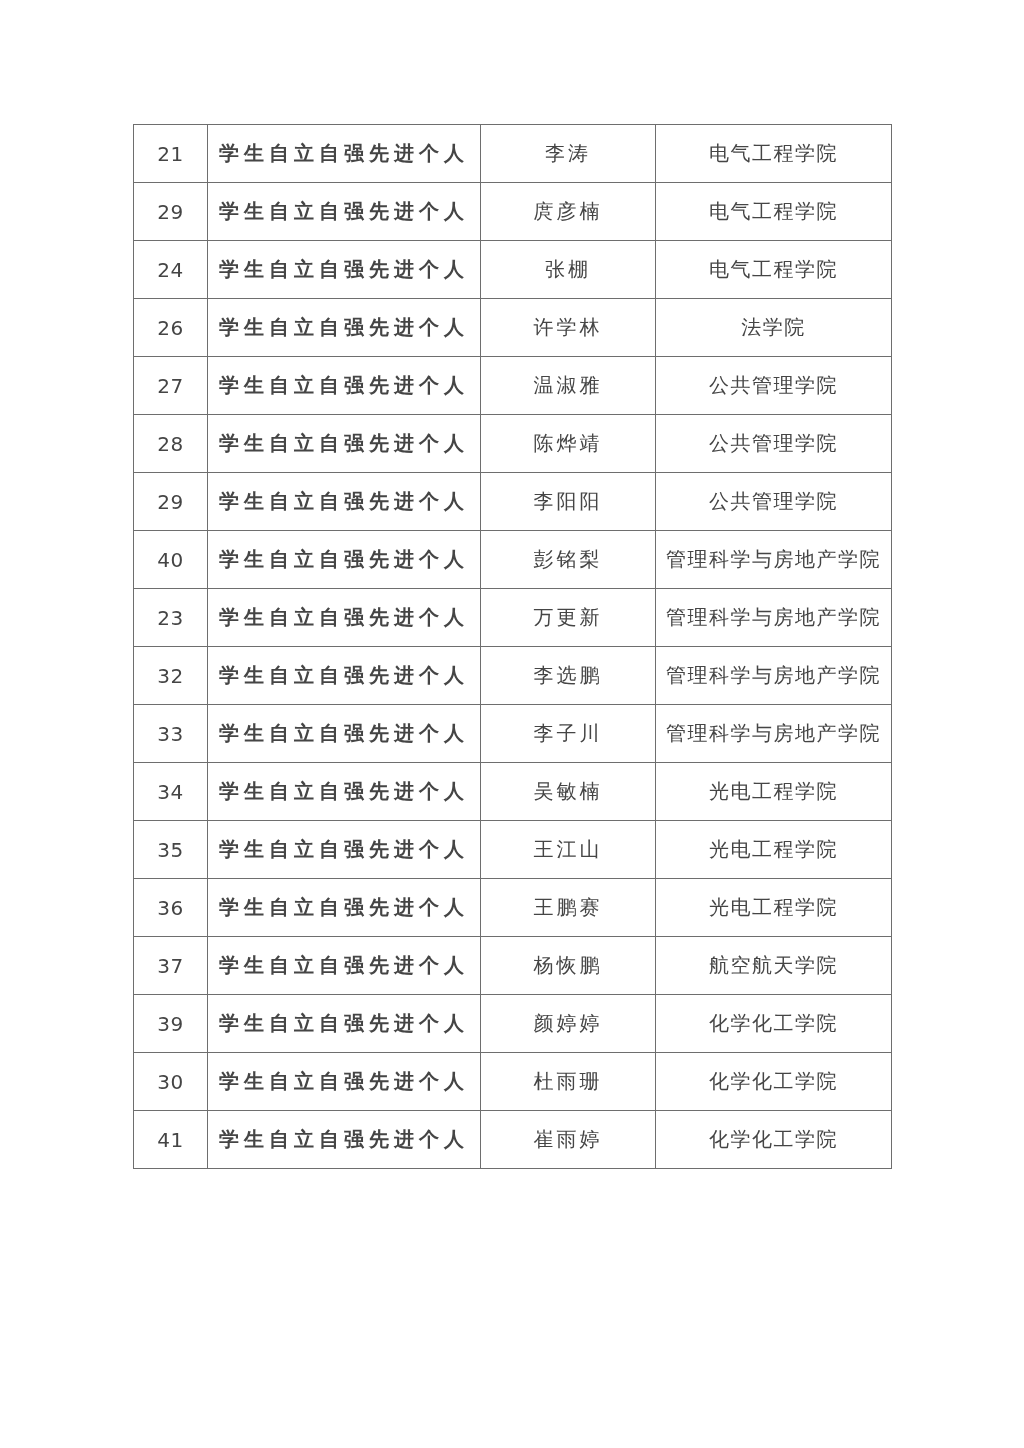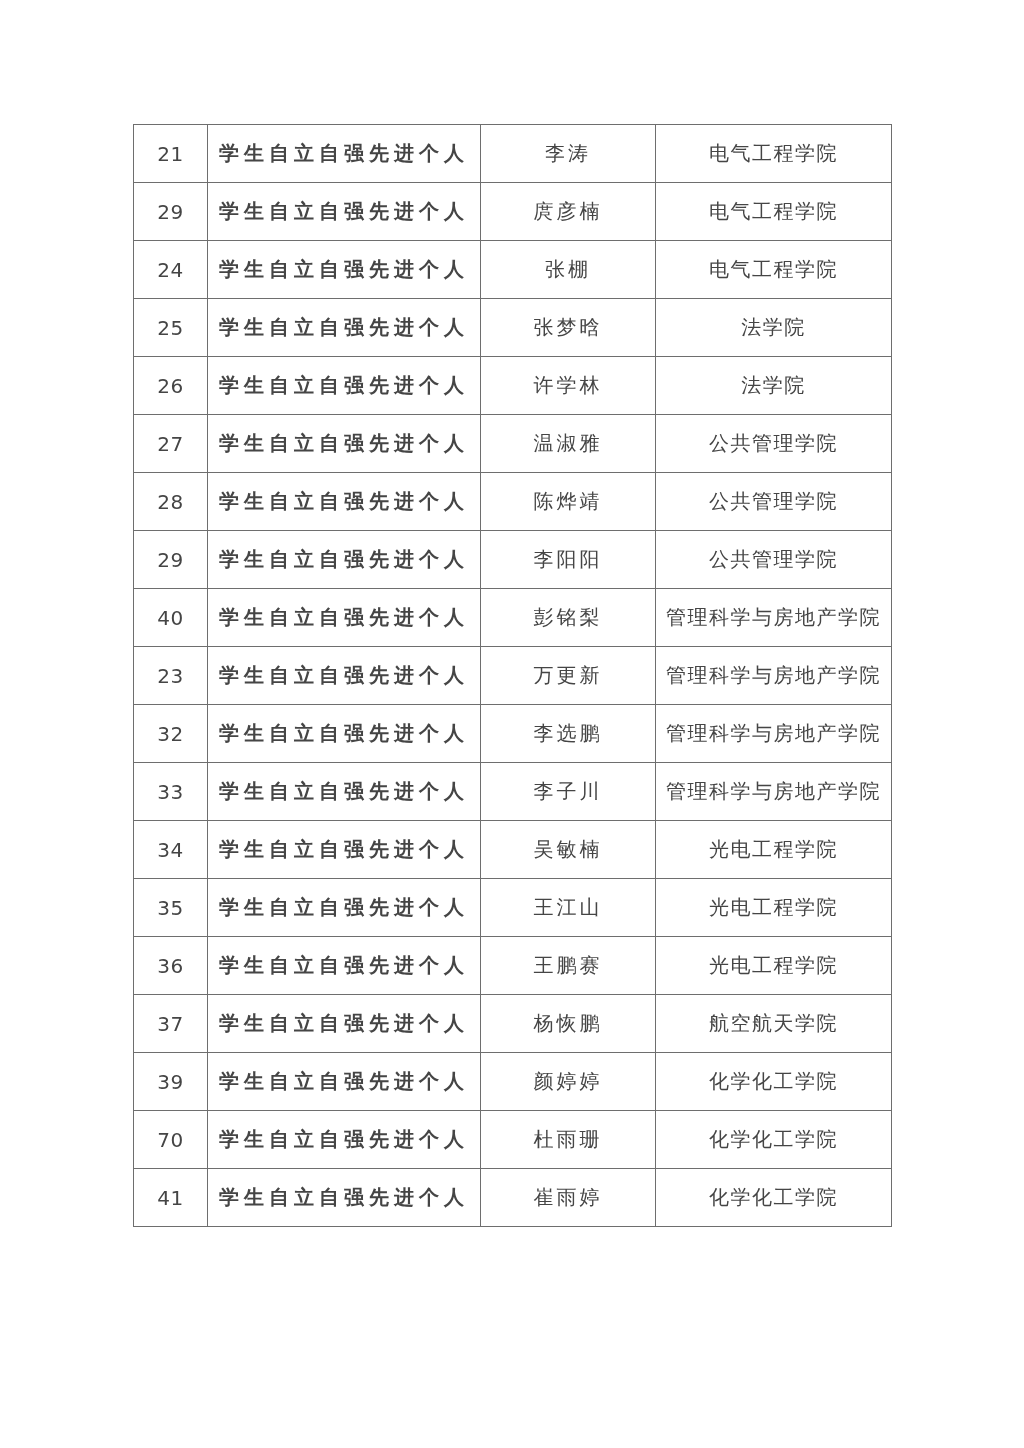--- a/index.html
+++ b/index.html
@@ -66,26 +66,20 @@
           <td class="no-cell">29</td>
           <td class="award-cell">学生自立自强先进个人</td>
           <td class="name-cell">庹彦楠</td>
           <td class="college-cell">电气工程学院</td>
         </tr>
         <tr>
           <td class="no-cell">24</td>
           <td class="award-cell">学生自立自强先进个人</td>
           <td class="name-cell">张棚</td>
           <td class="college-cell">电气工程学院</td>
-        </tr>
-        <tr>
-          <td class="no-cell">25</td>
-          <td class="award-cell">学生自立自强先进个人</td>
-          <td class="name-cell">张梦晗</td>
-          <td class="college-cell">法学院</td>
         </tr>
         <tr>
           <td class="no-cell">26</td>
           <td class="award-cell">学生自立自强先进个人</td>
           <td class="name-cell">许学林</td>
           <td class="college-cell">法学院</td>
         </tr>
         <tr>
           <td class="no-cell">27</td>
           <td class="award-cell">学生自立自强先进个人</td>
@@ -152,21 +146,21 @@
           <td class="name-cell">杨恢鹏</td>
           <td class="college-cell">航空航天学院</td>
         </tr>
         <tr>
           <td class="no-cell">39</td>
           <td class="award-cell">学生自立自强先进个人</td>
           <td class="name-cell">颜婷婷</td>
           <td class="college-cell">化学化工学院</td>
         </tr>
         <tr>
-          <td class="no-cell">70</td>
+          <td class="no-cell">30</td>
           <td class="award-cell">学生自立自强先进个人</td>
           <td class="name-cell">杜雨珊</td>
           <td class="college-cell">化学化工学院</td>
         </tr>
         <tr>
           <td class="no-cell">41</td>
           <td class="award-cell">学生自立自强先进个人</td>
           <td class="name-cell">崔雨婷</td>
           <td class="college-cell">化学化工学院</td>
         </tr>

